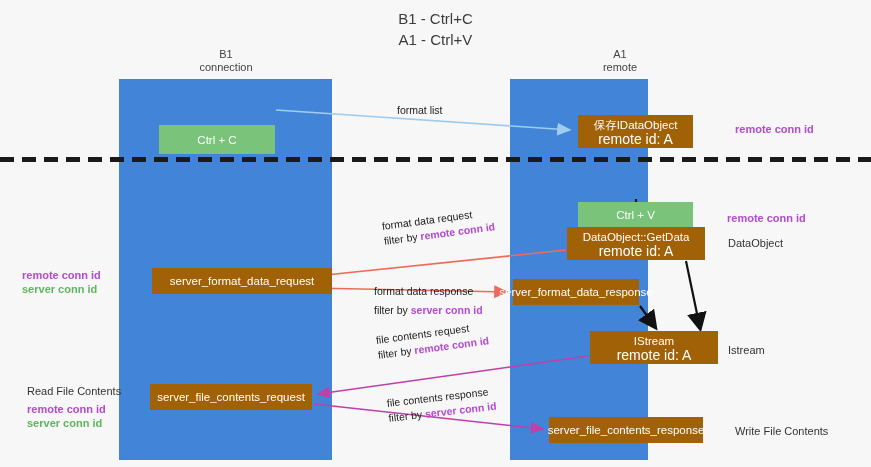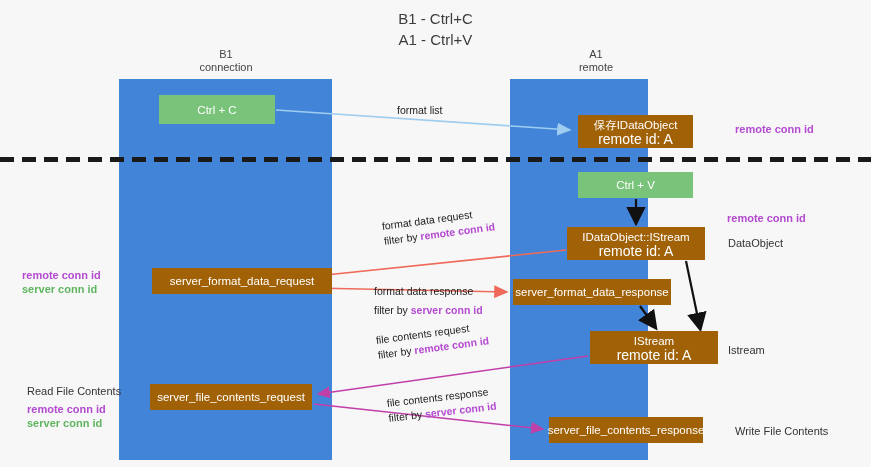--- a/index.html
+++ b/index.html
@@ -5,38 +5,38 @@
   html,body{margin:0;padding:0;background:#f7f7f7;}
   body{width:871px;height:467px;overflow:hidden;font-family:"Liberation Sans","DejaVu Sans",sans-serif;}
   #stage{position:relative;width:871px;height:467px;background:#f7f7f7;}
 
   .lane{position:absolute;background:#4285d8;}
   #lane-b1{left:119px;top:79px;width:213px;height:381px;}
   #lane-a1{left:510px;top:79px;width:138px;height:381px;}
 
   .lane-head{position:absolute;text-align:center;color:#444;font-size:11px;line-height:13px;}
   #head-b1{left:146px;top:48px;width:160px;}
-  #head-a1{left:516px;top:48px;width:160px;}
+  #head-a1{left:540px;top:48px;width:160px;}
 
   .title{position:absolute;left:0;top:8px;width:871px;text-align:center;color:#3c3c3c;
          font-size:15px;line-height:21px;}
 
   .box{position:absolute;box-sizing:border-box;display:flex;flex-direction:column;
        align-items:center;justify-content:center;color:#fff;font-size:11.5px;line-height:14px;
        text-align:center;}
-  .box.green{background:#79c47a;}
+  .box.green{background:#79c47a;margin-top:30px;}
   .box.orange{background:#a16207;}
   .box .l2{font-size:14px;}
 
   #box-ctrlc{left:159px;top:95px;width:116px;height:29px;}
   #box-idataobject{left:578px;top:115px;width:115px;height:33px;}
   #box-ctrlv{left:578px;top:172px;width:115px;height:26px;}
   #box-getdata{left:567px;top:227px;width:138px;height:33px;}
   #box-sfdreq{left:152px;top:268px;width:180px;height:26px;}
-  #box-sfdresp{left:513px;top:279px;width:158px;height:26px;}
+  #box-sfdresp{left:513px;top:279px;width:126px;height:26px;}
   #box-istream{left:590px;top:331px;width:128px;height:33px;}
   #box-sfcreq{left:150px;top:384px;width:162px;height:26px;}
   #box-sfcresp{left:549px;top:417px;width:154px;height:26px;}
 
   .side-label{position:absolute;font-size:11px;line-height:14px;color:#333;}
   .purple{color:#b44ad0;font-weight:bold;}
   .green-t{color:#5fb55f;font-weight:bold;}
 
   #lab-rc1{left:735px;top:122px;}
   #lab-rc2{left:727px;top:211px;}
@@ -123,21 +123,21 @@
   <div class="box orange" id="box-idataobject">
     <span>保存IDataObject</span>
     <span class="l2">remote id: A</span>
   </div>
 
   <div class="box green" id="box-ctrlv">
     <span>Ctrl + V</span>
   </div>
 
   <div class="box orange" id="box-getdata">
-    <span>IDataObject::IStream</span>
+    <span>DataObject::GetData</span>
     <span class="l2">remote id: A</span>
   </div>
 
   <div class="box orange" id="box-sfdreq">
     <span>server_format_data_request</span>
   </div>
 
   <div class="box orange" id="box-sfdresp">
     <span>server_format_data_response</span>
   </div>

